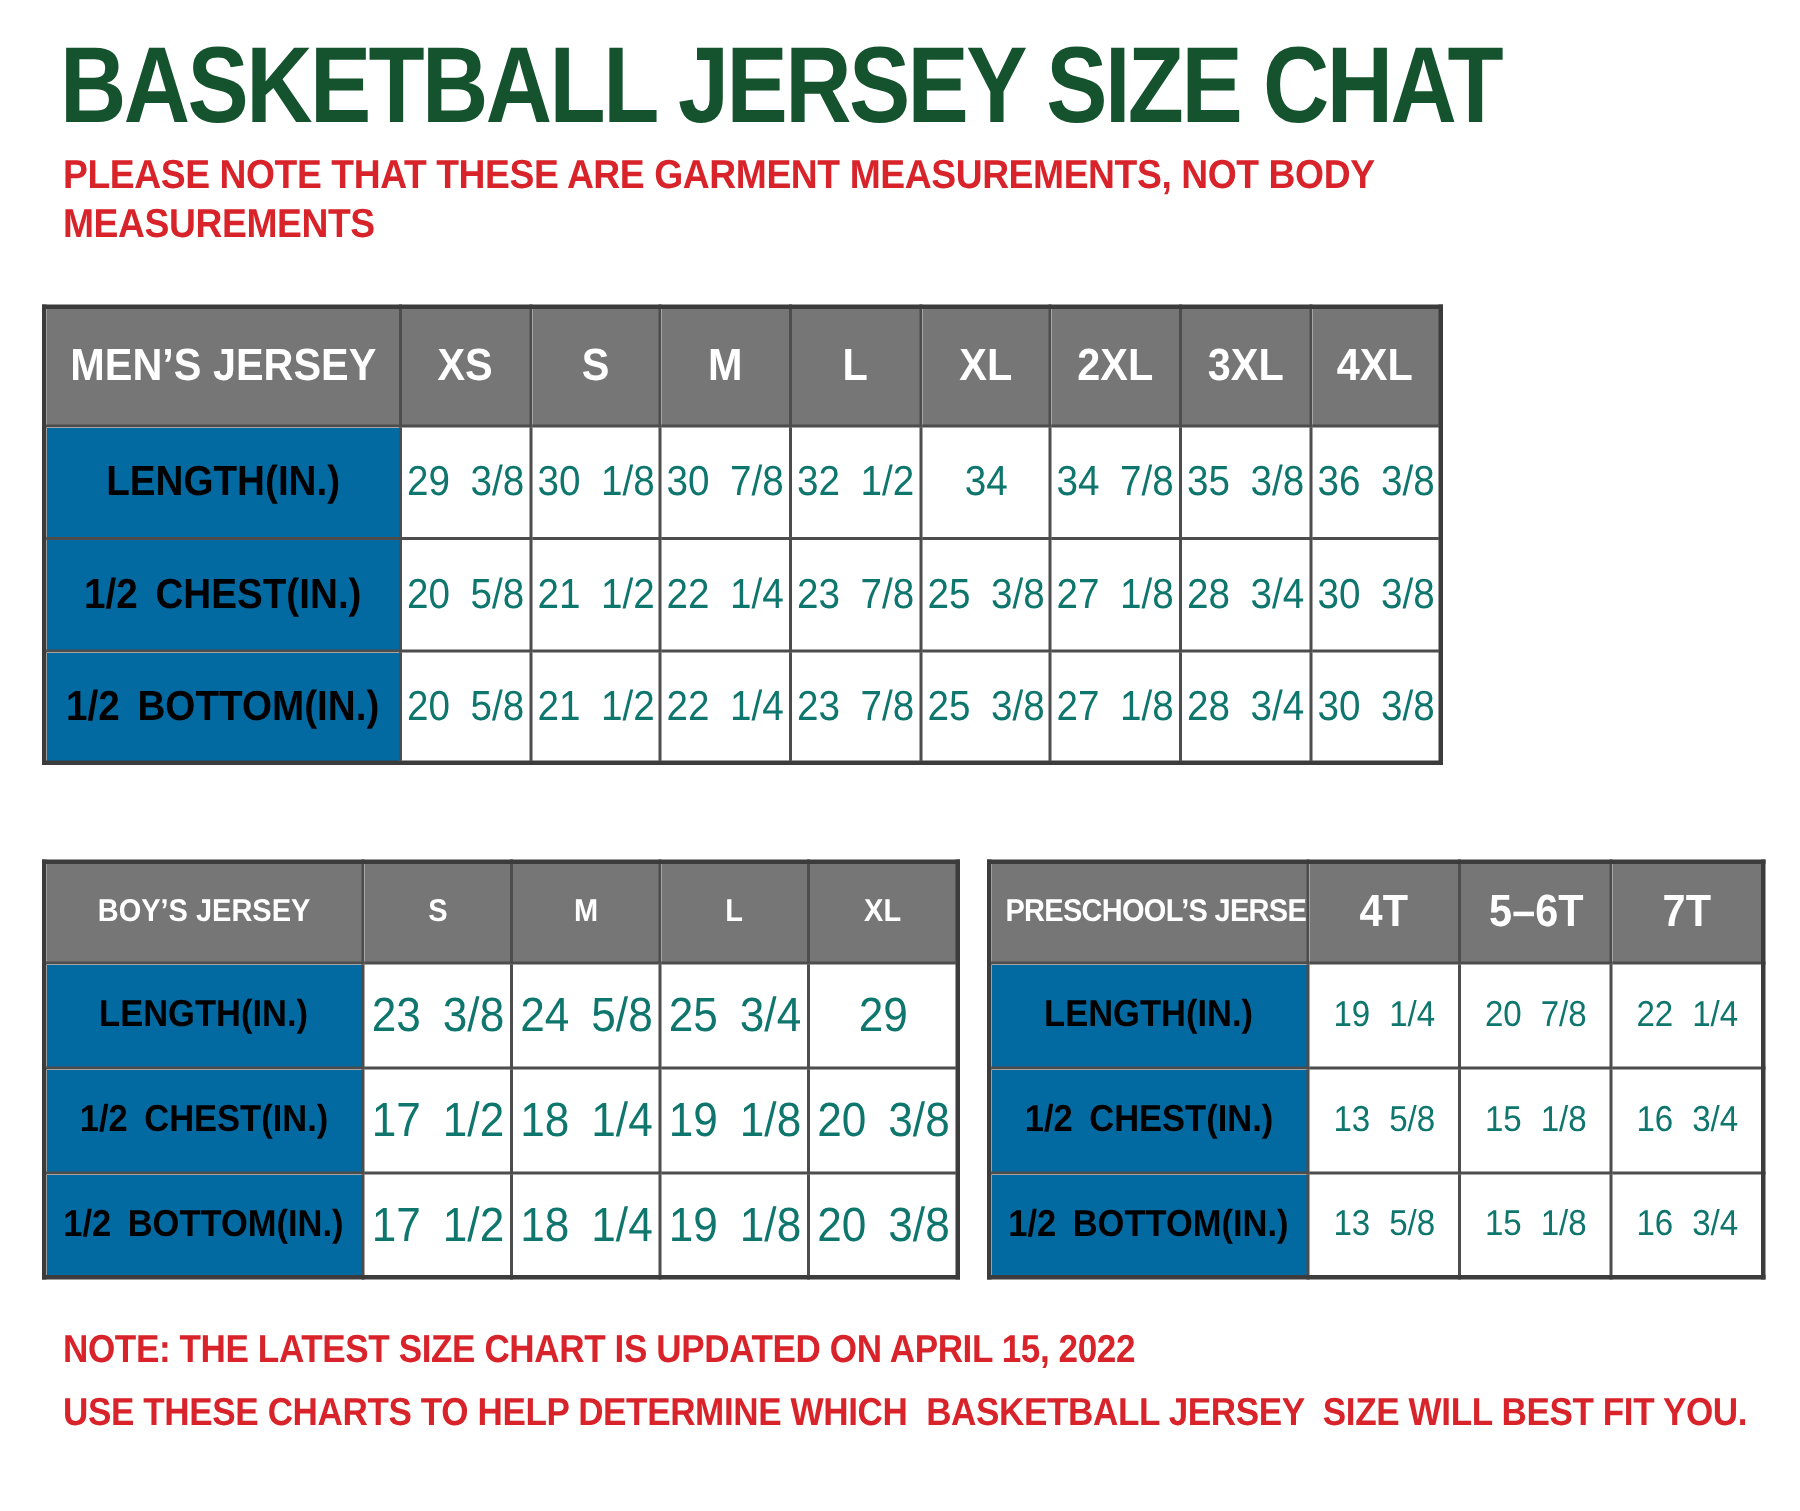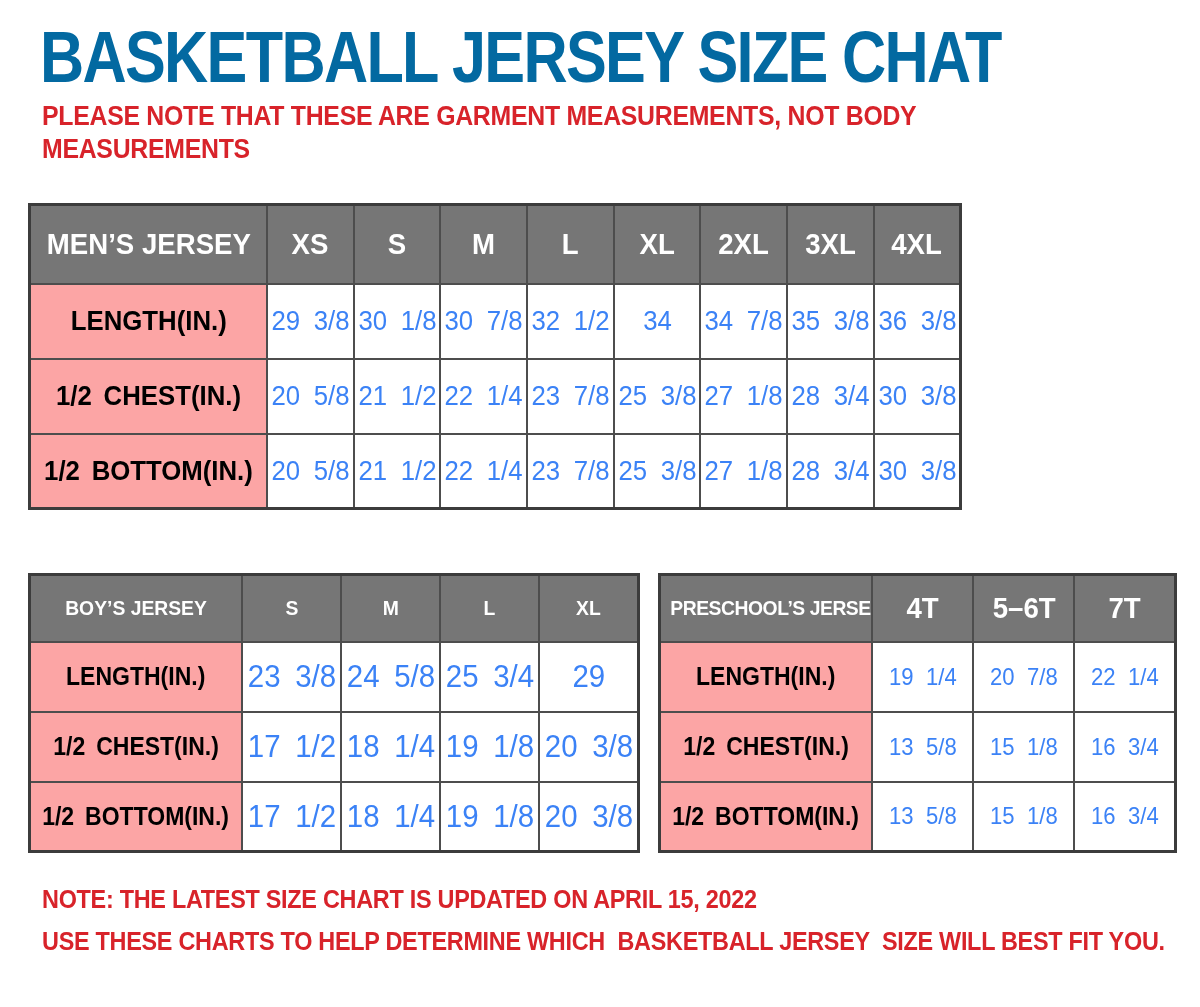--- a/index.html
+++ b/index.html
@@ -17,21 +17,21 @@
   }
 
   
   .title {
     position: absolute;
     left: 40px;
     top: 16px;
     margin: 0;
     font-size: 72px;
     font-weight: bold;
-    color: #0369a1;
+    color: #14532d;
     letter-spacing: -2px;
     white-space: nowrap;
   }
   .title .cx {
     display: inline-block;
     transform: scaleX(0.85);
     transform-origin: 0 50%;
   }
   .warn {
     position: absolute;
@@ -77,27 +77,27 @@
     vertical-align: middle;
     padding: 0;
     overflow: hidden;
   }
   .sizes thead th {
     background: #767676;
     color: #ffffff;
     font-weight: bold;
   }
   .sizes tbody th.rowlabel {
-    background: #fca5a5;
+    background: #0369a1;
     color: #000000;
     font-weight: bold;
     word-spacing: 5px;
   }
   .sizes td {
-    color: #3b82f6;
+    color: #0f766e;
     font-weight: normal;
     word-spacing: 7px;
   }
   .ct {
     display: inline-block;
     transform: scaleX(0.92);
     white-space: nowrap;
   }
 
   

